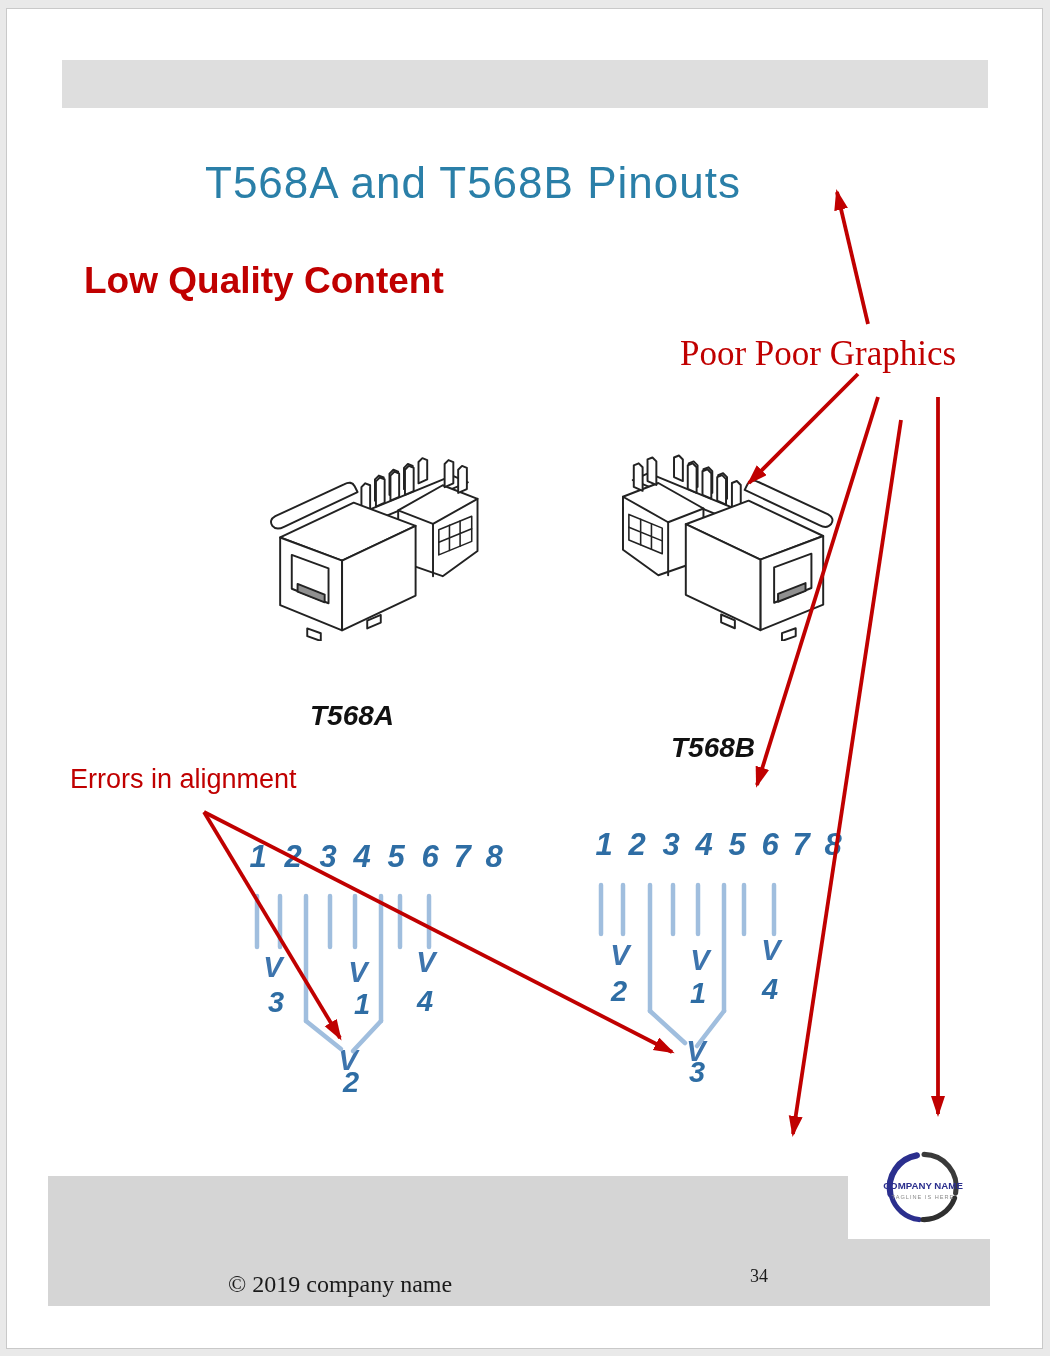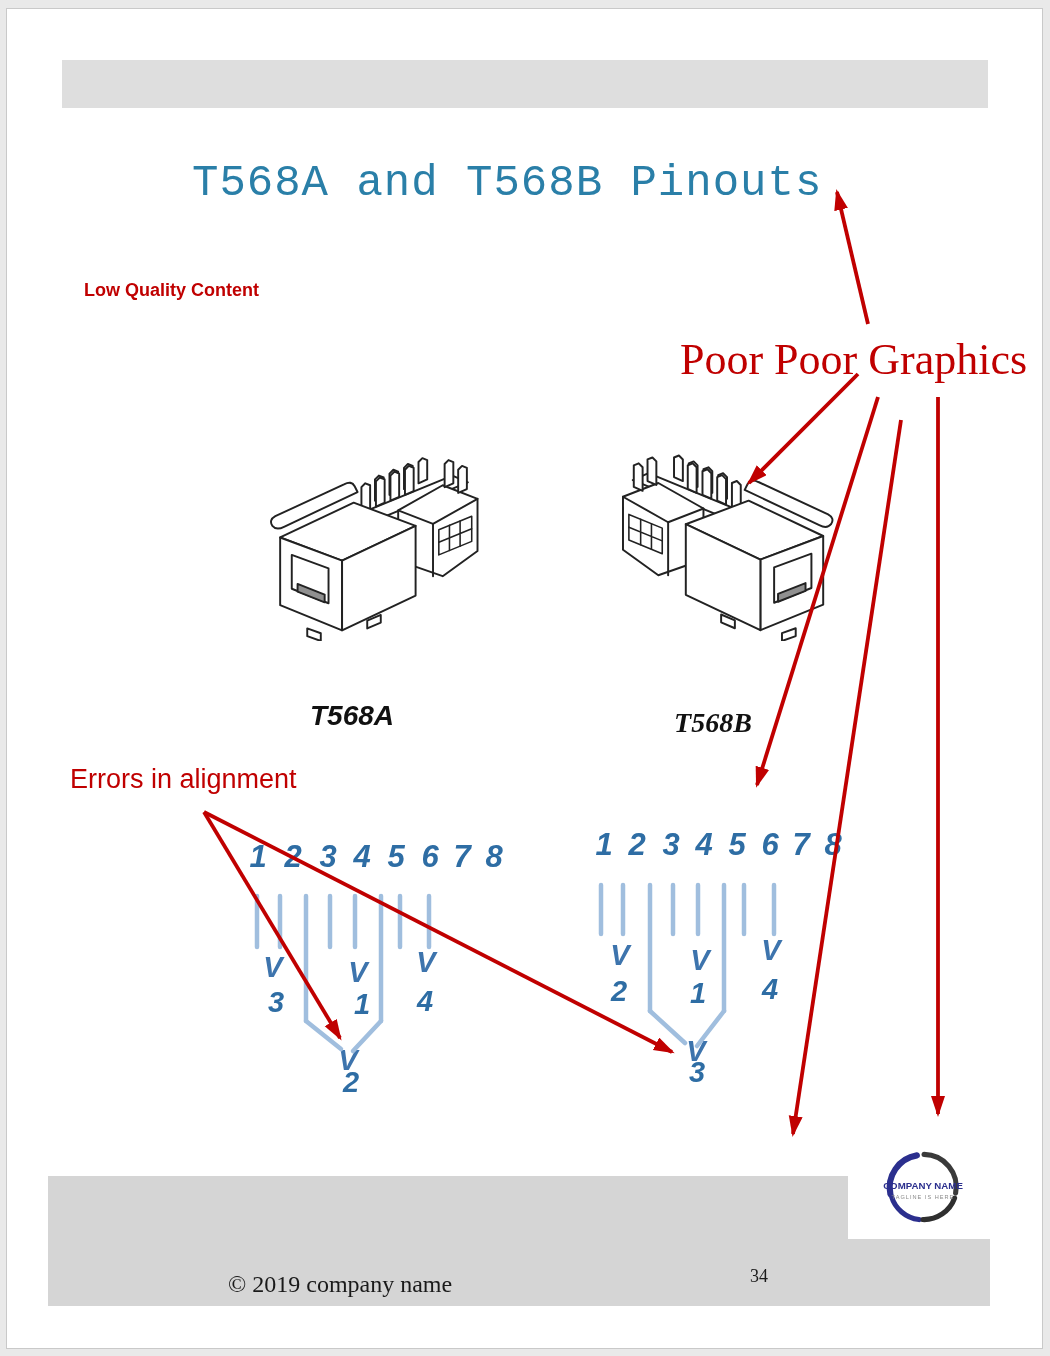--- a/index.html
+++ b/index.html
@@ -11,32 +11,32 @@
   }
   .page-bg {
     position:absolute; left:6px; top:8px; width:1037px; height:1341px;
     background:#ffffff; border:1px solid #c9c9c9; box-sizing:border-box;
   }
   .header-bar {
     position:absolute; left:62px; top:60px; width:926px; height:48px;
     background:#dedede;
   }
   .page-title {
-    position:absolute; left:192px; top:158px;
-    font-family:Liberation Mono, monospace;
+    position:absolute; left:205px; top:158px;
+    font-family:Liberation Sans, sans-serif;
     font-size:44px; color:#2a7fa8; letter-spacing:1px; white-space:nowrap;
   }
   .low-quality {
     position:absolute; left:84px; top:260px;
-    font-size:18px; font-weight:700; color:#c00000; white-space:nowrap;margin-top:20px;
+    font-size:37px; font-weight:700; color:#c00000; white-space:nowrap;
   }
   .poor-graphics {
     position:absolute; left:680px; top:334px;
     font-family:"Liberation Serif", serif;
-    font-size:44px; color:#c00000; white-space:nowrap;
+    font-size:35px; color:#c00000; white-space:nowrap;
   }
   .errors-alignment {
     position:absolute; left:70px; top:764px;
     font-size:27px; font-weight:400; color:#c00000; white-space:nowrap;
   }
   .jack { position:absolute; z-index:5; }
   .jack.flip { transform:scaleX(-1); }
   .jack-label {
     position:absolute; transform:translateX(-50%);
     font-size:28px; font-weight:700; font-style:italic; color:#111;
@@ -149,21 +149,21 @@
     <path d="M28,108 L92,132 L92,204 L28,178 Z"></path>
     <path d="M92,132 L168,96 L168,168 L92,204 Z"></path>
     <path d="M40,126 L78,140 L78,176 L40,161 Z"></path>
     <path d="M46,156 L74,167 L74,175 L46,164 Z" fill="#909090"></path>
     <path d="M56,202 L56,210 L70,215 L70,207 Z"></path>
     <path d="M118,194 L118,202 L132,196 L132,188 Z"></path>
   </g>
 </svg>
 
 <div class="jack-label" style="left:352px; top:700px;">T568A</div>
-<div class="jack-label" style="left:713px; top:707px;font-family:Liberation Serif, serif;">T568B</div>
+<div class="jack-label" style="left:713px; top:732px;">T568B</div>
 
 <span class="pin" style="left:258px; top:841px;">1</span>
 <span class="pin" style="left:293px; top:841px;">2</span>
 <span class="pin" style="left:328px; top:841px;">3</span>
 <span class="pin" style="left:362px; top:841px;">4</span>
 <span class="pin" style="left:396px; top:841px;">5</span>
 <span class="pin" style="left:430px; top:841px;">6</span>
 <span class="pin" style="left:462px; top:841px;">7</span>
 <span class="pin" style="left:494px; top:841px;">8</span>
 

